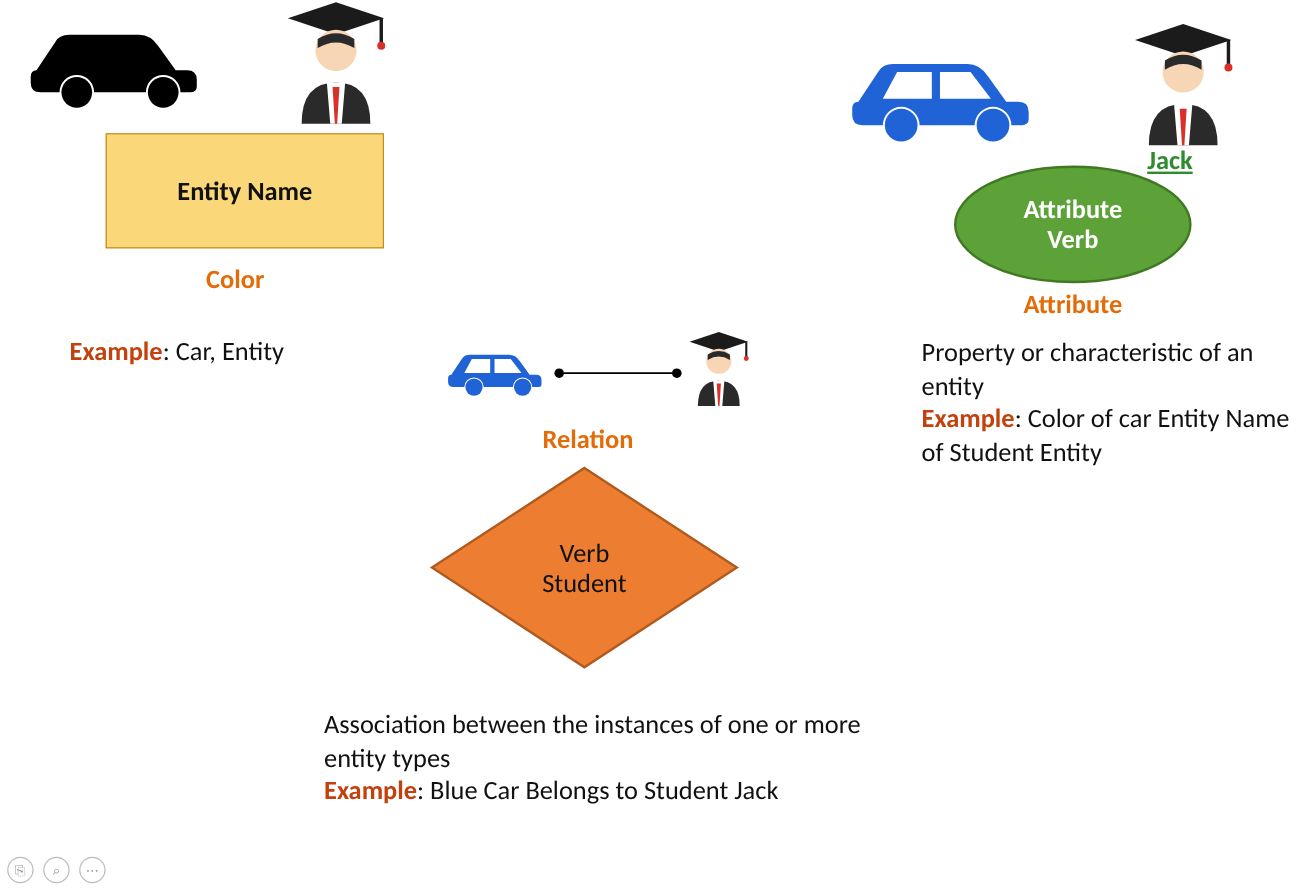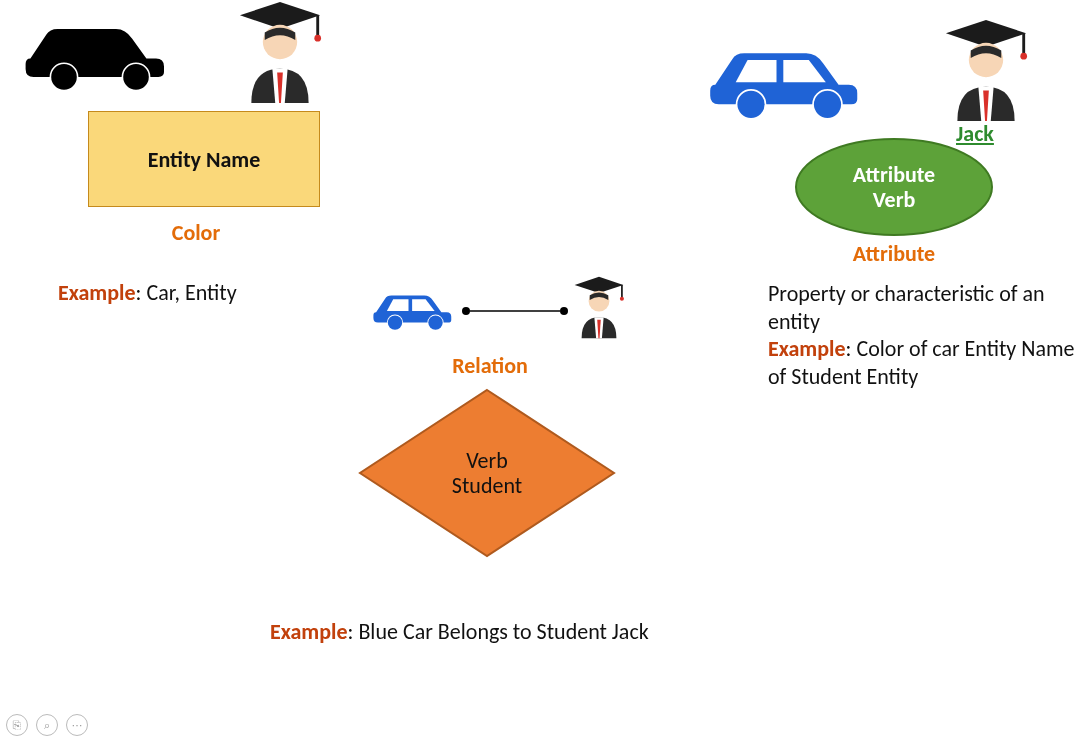--- a/index.html
+++ b/index.html
@@ -128,21 +128,21 @@
 
   <svg style="position:absolute;left:88px;top:113px;" width="258" height="170" viewBox="0 0 258 170">
     <polygon points="129,2 256,85 129,168 2,85" fill="#ed7d31" stroke="#af5a1e" stroke-width="2"></polygon>
   </svg>
   <div style="position:absolute;left:88px;top:113px;width:258px;height:170px;display:flex;flex-direction:column;align-items:center;justify-content:center;font-size:22px;font-weight:500;color:#111;line-height:1.15;">
     <span>Verb</span>
     <span>Student</span>
   </div>
 
   <div class="desc" style="position:absolute;left:0;top:315px;width:490px;">
-    <br>
+    <span>Association between the instances of one or more entity types</span><br>
     <span class="example-word">Example</span><span>: Blue Car Belongs to Student Jack</span>
   </div>
 </div>
 
 <div class="bottombar">
   <div class="btn">⎘</div>
   <div class="btn">⌕</div>
   <div class="btn">⋯</div>
 </div>
 

